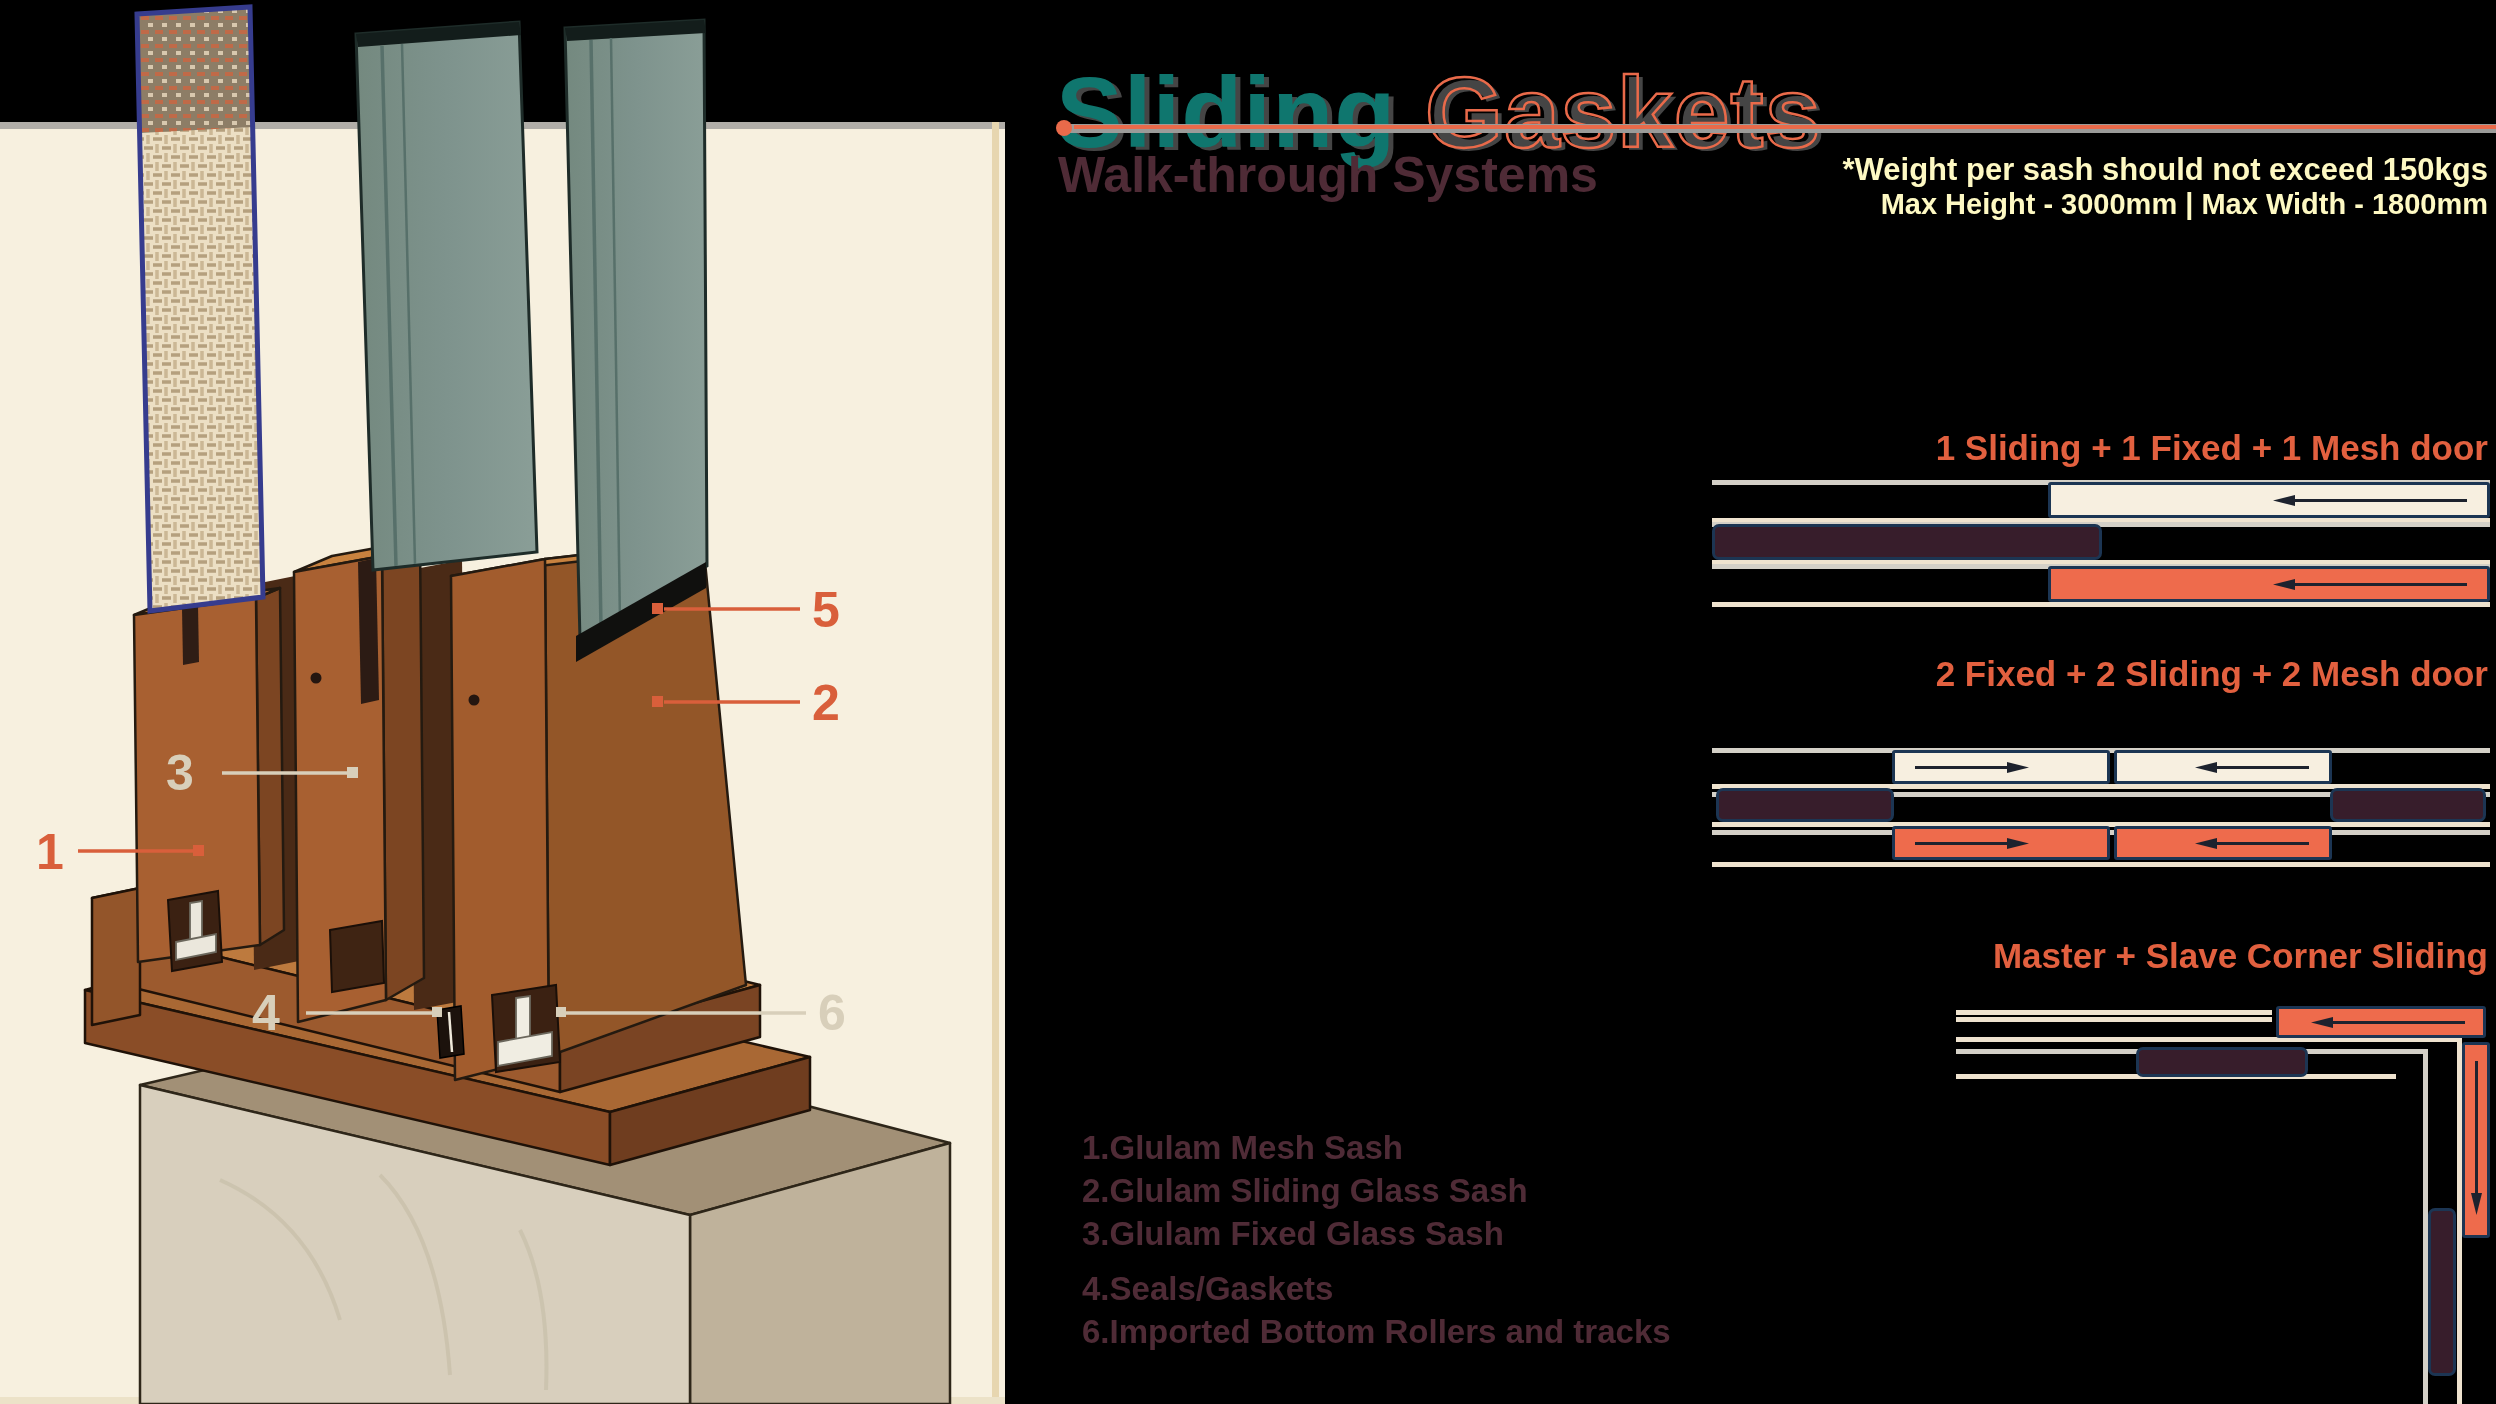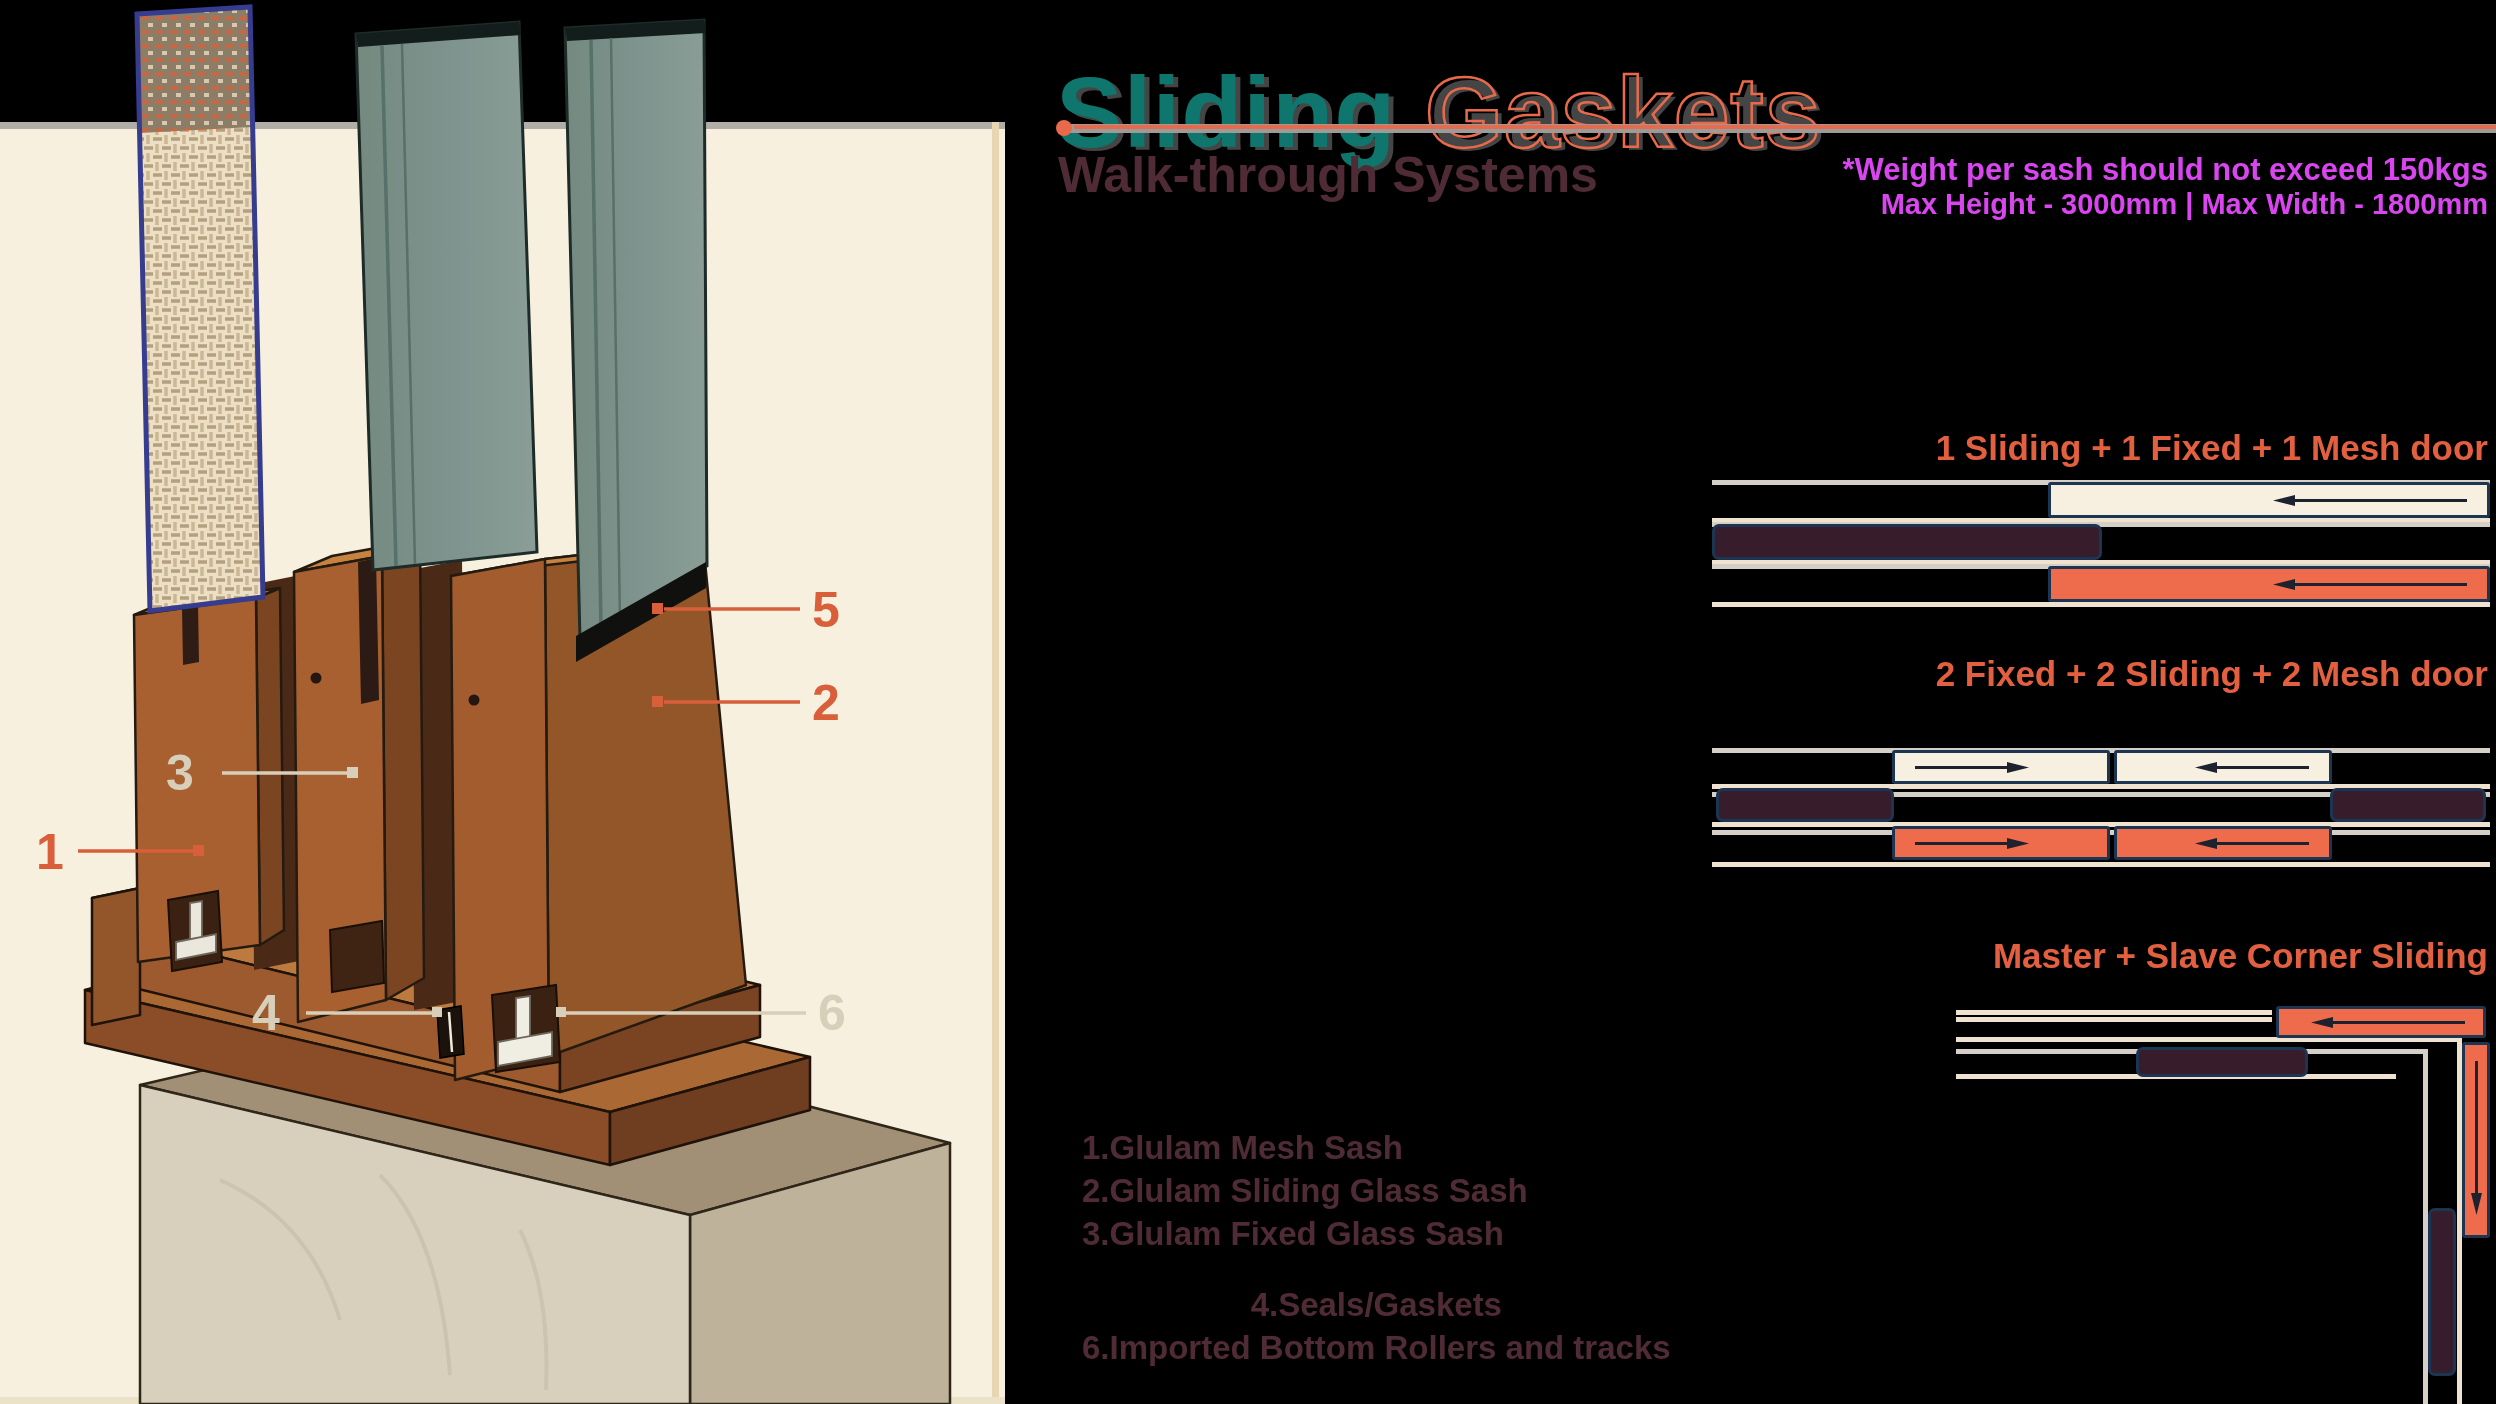--- a/index.html
+++ b/index.html
@@ -9,21 +9,21 @@
 
   
   .title{left:1056px;top:-12px;font-size:100px;font-weight:bold;letter-spacing:1px;
          white-space:nowrap;text-shadow:5px 3px 0 rgba(125,125,125,.55);}
   .title .t1{color:#0f766e;}
   .title .t2{color:transparent;-webkit-text-stroke:2.5px #e96a4a;font-weight:bold;}
   .divider{left:1058px;top:124px;width:1438px;height:9px;background:#9b9b99;}
   .divider .dline{position:absolute;left:16px;right:0;top:1px;height:4px;background:#e96a4a;}
   .divider .ddot{position:absolute;left:-2px;top:-4px;width:16px;height:16px;border-radius:50%;background:#e96a4a;}
   .subtitle{left:1058px;top:146px;font-size:50px;font-weight:bold;color:#4f2b36;white-space:nowrap;}
-  .note{right:8px;top:152px;text-align:right;color:#d946ef;}
+  .note{right:8px;top:152px;text-align:right;color:#fef9c3;}
   .note .n1{font-size:31px;font-weight:bold;}
   .note .n2{font-size:29px;font-weight:bold;}
 
   
   .cfg-label{right:8px;font-size:35px;font-weight:bold;color:#e2603f;white-space:nowrap;}
   .cl1{top:428px;} .cl2{top:654px;} .cl3{top:936px;margin-left:12px;}
 
   
   .diag{position:absolute;}
   .d1{left:1712px;top:478px;width:778px;height:132px;}
@@ -34,21 +34,21 @@
   .tg{background:#d4d0c7;} .tc{background:#efe3cf;}
   .bar{position:absolute;box-sizing:border-box;border:3px solid #1c3553;border-radius:3px;}
   .bar-cream{background:#f7efe0;}
   .bar-orange{background:#ee6b4c;}
   .bar-dark{background:#371d2b;border-radius:7px;}
   .arr{position:absolute;}
 
   
   .legend{left:1082px;top:1126px;color:#4f2b36;font-size:33px;font-weight:bold;}
   .legend .li{line-height:43px;white-space:nowrap;}
-  .legend .gap{margin-top:28px;text-align:center;}
+  .legend .gap{margin-top:12px;}
 
   
   .illus{left:0;top:0;width:1005px;height:1404px;}
 </style>
 </head>
 <body>
 
 <svg class="abs illus" viewBox="0 0 1005 1404" xmlns="http://www.w3.org/2000/svg">
   <defs>
     <pattern id="weave" width="18" height="18" patternUnits="userSpaceOnUse">

